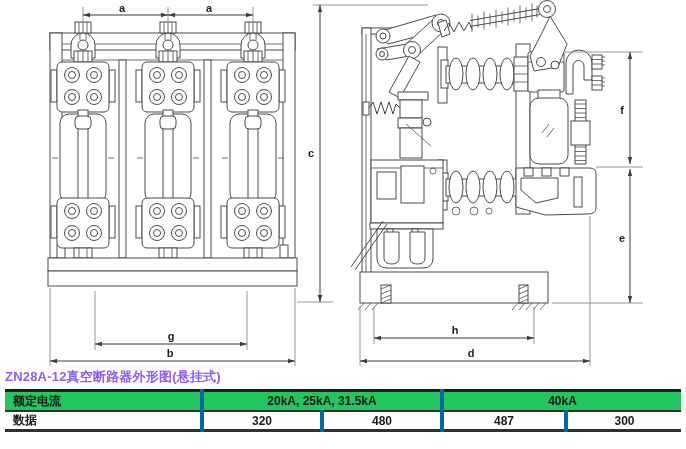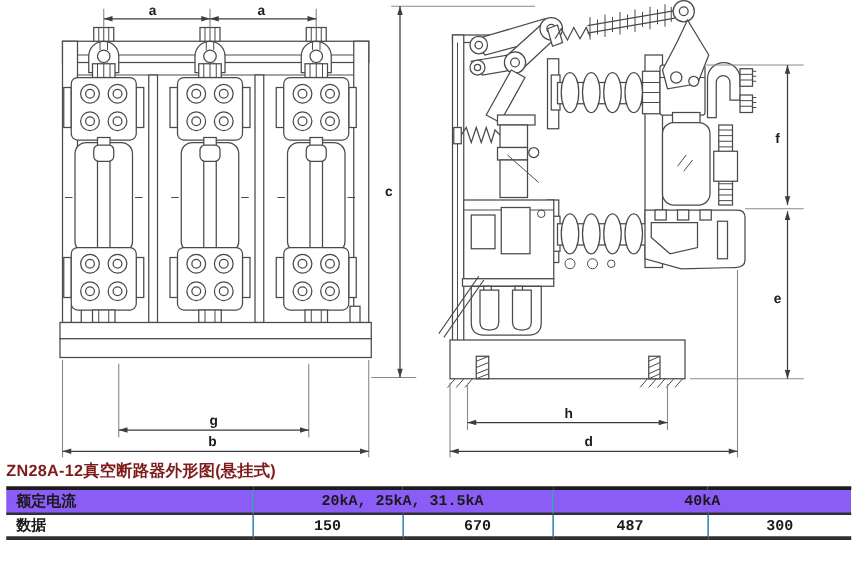--- a/index.html
+++ b/index.html
@@ -8,29 +8,29 @@
   .drawing-wrap{position:absolute;left:0;top:0;width:686px;height:366px;}
   
   .ln{stroke:#4a4a4a;fill:none;stroke-width:1;}
   .w{stroke:#4a4a4a;fill:#ffffff;stroke-width:1;}
   .thin{stroke:#4a4a4a;fill:none;stroke-width:.8;}
   .dim{stroke:#3d3d3d;fill:none;stroke-width:1;}
   .ext{stroke:#8a8a8a;fill:none;stroke-width:.9;}
   .ar{fill:#3d3d3d;stroke:none;}
   text.dl{font:bold 11px "Liberation Sans",sans-serif;fill:#1c1c1c;text-anchor:middle;}
   
-  .doc-title{position:absolute;left:5px;top:368px;font-size:13px;font-weight:bold;color:#7f1d1d;
+  .doc-title{position:absolute;left:5px;top:368px;font-size:13px;font-weight:bold;color:#8b5cf6;
              letter-spacing:.2px;white-space:nowrap;}
   table.spec{position:absolute;left:5px;top:389px;width:676px;border-collapse:collapse;
              table-layout:fixed;font-size:12px;color:#1a1a1a;}
   table.spec td{height:17px;padding:0;border-top:2px solid #303030;vertical-align:middle;
                 overflow:hidden;white-space:nowrap;}
-  table.spec tr.hdr td{background:#8b5cf6;border-top:3px solid #1c1c1c;height:18px;}
+  table.spec tr.hdr td{background:#22c55e;border-top:3px solid #1c1c1c;height:18px;}
   table.spec tr:last-child td{border-bottom:3px solid #303030;}
-  table.spec td + td{border-left:1px solid #0369a1;font-family:Liberation Mono, monospace;}
+  table.spec td + td{border-left:4px solid #0369a1;}
   table.spec td.lbl{font-weight:bold;padding-left:8px;text-align:left;}
   table.spec td.ctr{text-align:center;font-weight:bold;}
 </style>
 </head>
 <body>
 
 <div class="page">
 
   <div class="drawing-wrap">
   <svg width="686" height="366" viewBox="0 0 686 366" xmlns="http://www.w3.org/2000/svg">
@@ -312,21 +312,21 @@
         <col style="width:115px">
     </colgroup>
     <tbody>
         <tr class="hdr">
       <td class="lbl">额定电流</td>
       <td class="ctr" colspan="2">20kA, 25kA, 31.5kA</td>
       <td class="ctr" colspan="2">40kA</td>
     </tr>
     <tr>
       <td class="lbl">数据</td>
-      <td class="ctr">150</td>
-      <td class="ctr">670</td>
+      <td class="ctr">320</td>
+      <td class="ctr">480</td>
       <td class="ctr">487</td>
       <td class="ctr">300</td>
     </tr>
   </tbody>
     </table>
 
 </div>
 
 </body></html>

